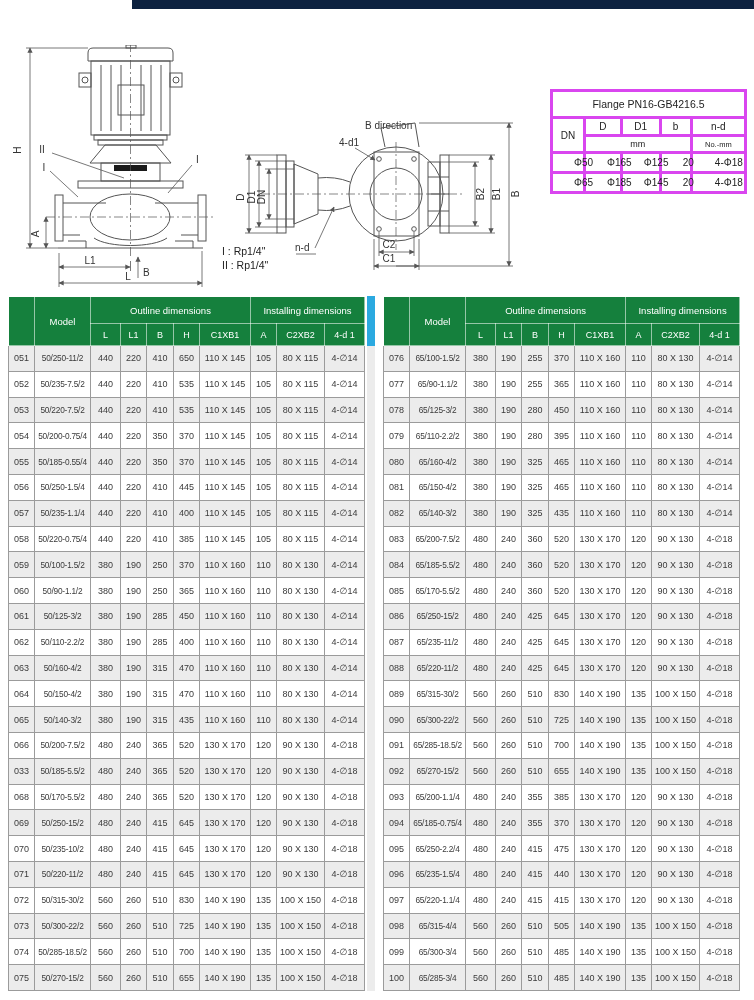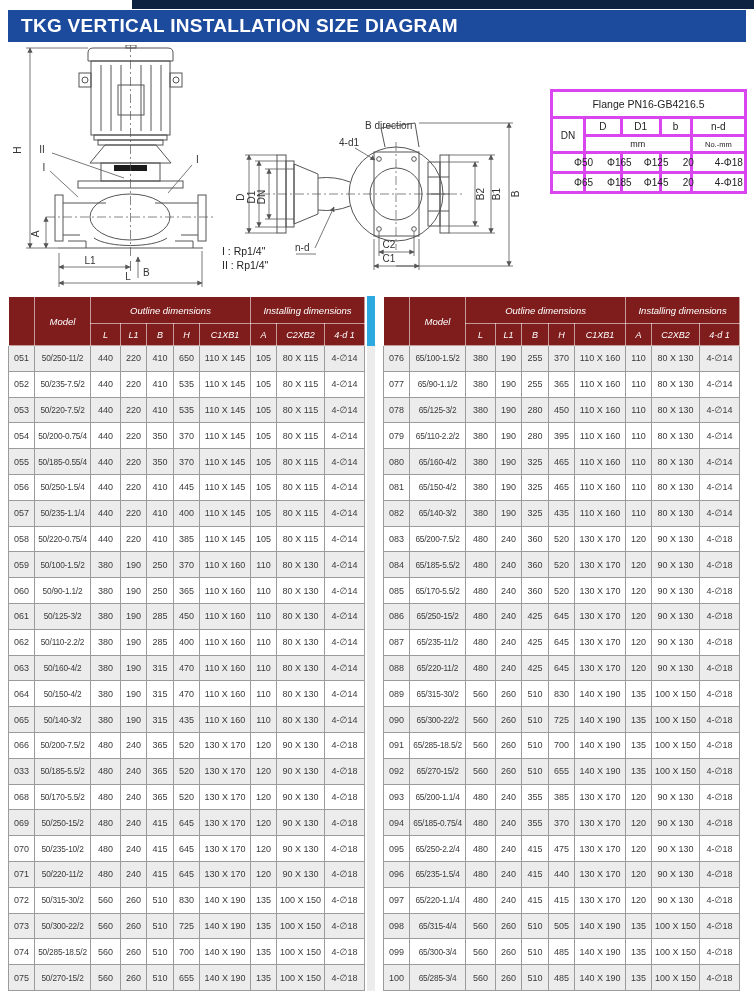--- a/index.html
+++ b/index.html
@@ -25,38 +25,37 @@
   .flange-table .ft-head{height:15px;}
   .flange-table .ft-unit{height:14px;font-size:9px;}
   .flange-table .ft-nomm{font-size:7.5px;}
   .flange-table tbody td{height:17px;font-size:10px;padding-left:21px;}
   
   .tables-wrap{position:absolute;left:8px;top:296px;display:flex;gap:18px;}
   .sep-strip{position:absolute;left:367px;top:296px;width:8px;height:695px;background:#ececec;}
   .sep-strip::before{content:"";position:absolute;left:0;top:0;width:100%;height:50px;background:#2ba9e0;}
   table.dim-table{border-collapse:collapse;table-layout:fixed;width:356px;font-size:9px;
                   color:#3a3a3a;}
-  table.dim-table th{background:#7f1d1d;color:#ffffff;font-weight:normal;
-                  border:1px solid rgba(255,255,255,.55);padding:0;text-align:center;font-style:italic;}
+  table.dim-table th{background:#15803d;color:#ffffff;font-weight:normal;
+                  border:1px solid rgba(255,255,255,.55);padding:0;text-align:center;}
   table.dim-table thead tr:first-child th{height:26px;font-size:9.5px;}
   table.dim-table thead tr:last-child th{height:21px;font-size:9px;}
   table.dim-table td{border:1px solid #9b9b9b;text-align:center;height:24.8px;padding:0;
                   white-space:nowrap;overflow:hidden;}
   table.dim-table tbody tr:nth-child(odd){background:#ececec;}
   table.dim-table tbody tr:nth-child(even){background:#ffffff;}
   table.dim-table td:nth-child(2){font-size:8.3px;letter-spacing:-0.2px;}
   table.dim-table{border:1px solid #666;}
 </style>
 </head>
 <body>
 
 <div class="page">
 
   <div class="top-strip"></div>
-  <div class="title-bar">TKG VERTICAL INSTALLATION SIZE DIAGRAM</div>
 
   <svg class="drawing pump-front" viewBox="0 0 228 250">
     <defs>
       <marker id="arr1" viewBox="0 0 10 10" refX="9" refY="5" markerWidth="6.5" markerHeight="6.5" orient="auto-start-reverse">
         <path d="M0,0 L10,5 L0,10 z" fill="#555"></path>
       </marker>
     </defs>
     <g stroke="#555" fill="none" stroke-width="1">
 
       <rect x="118" y="0" width="10" height="3"></rect>

